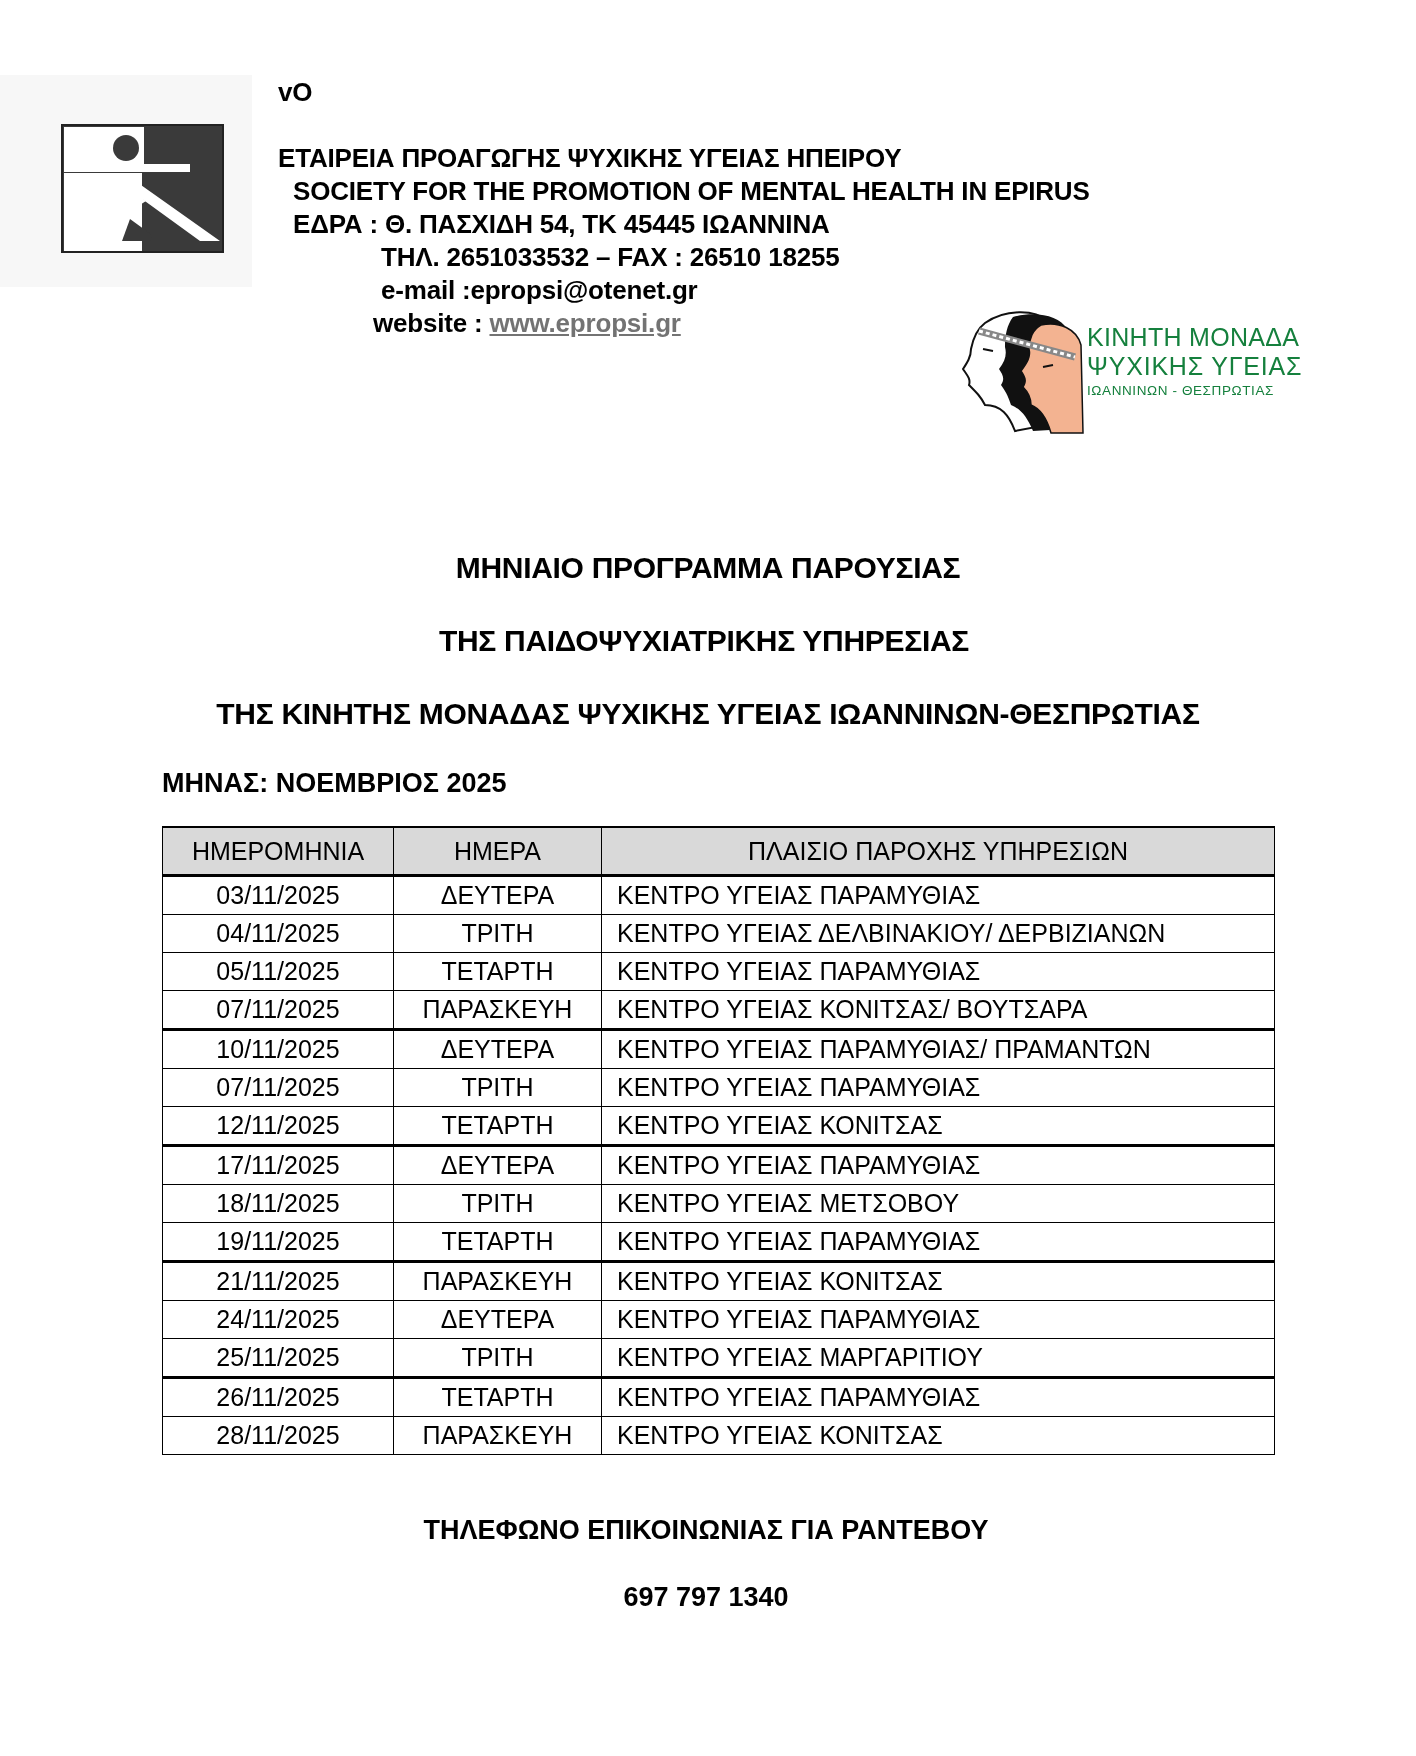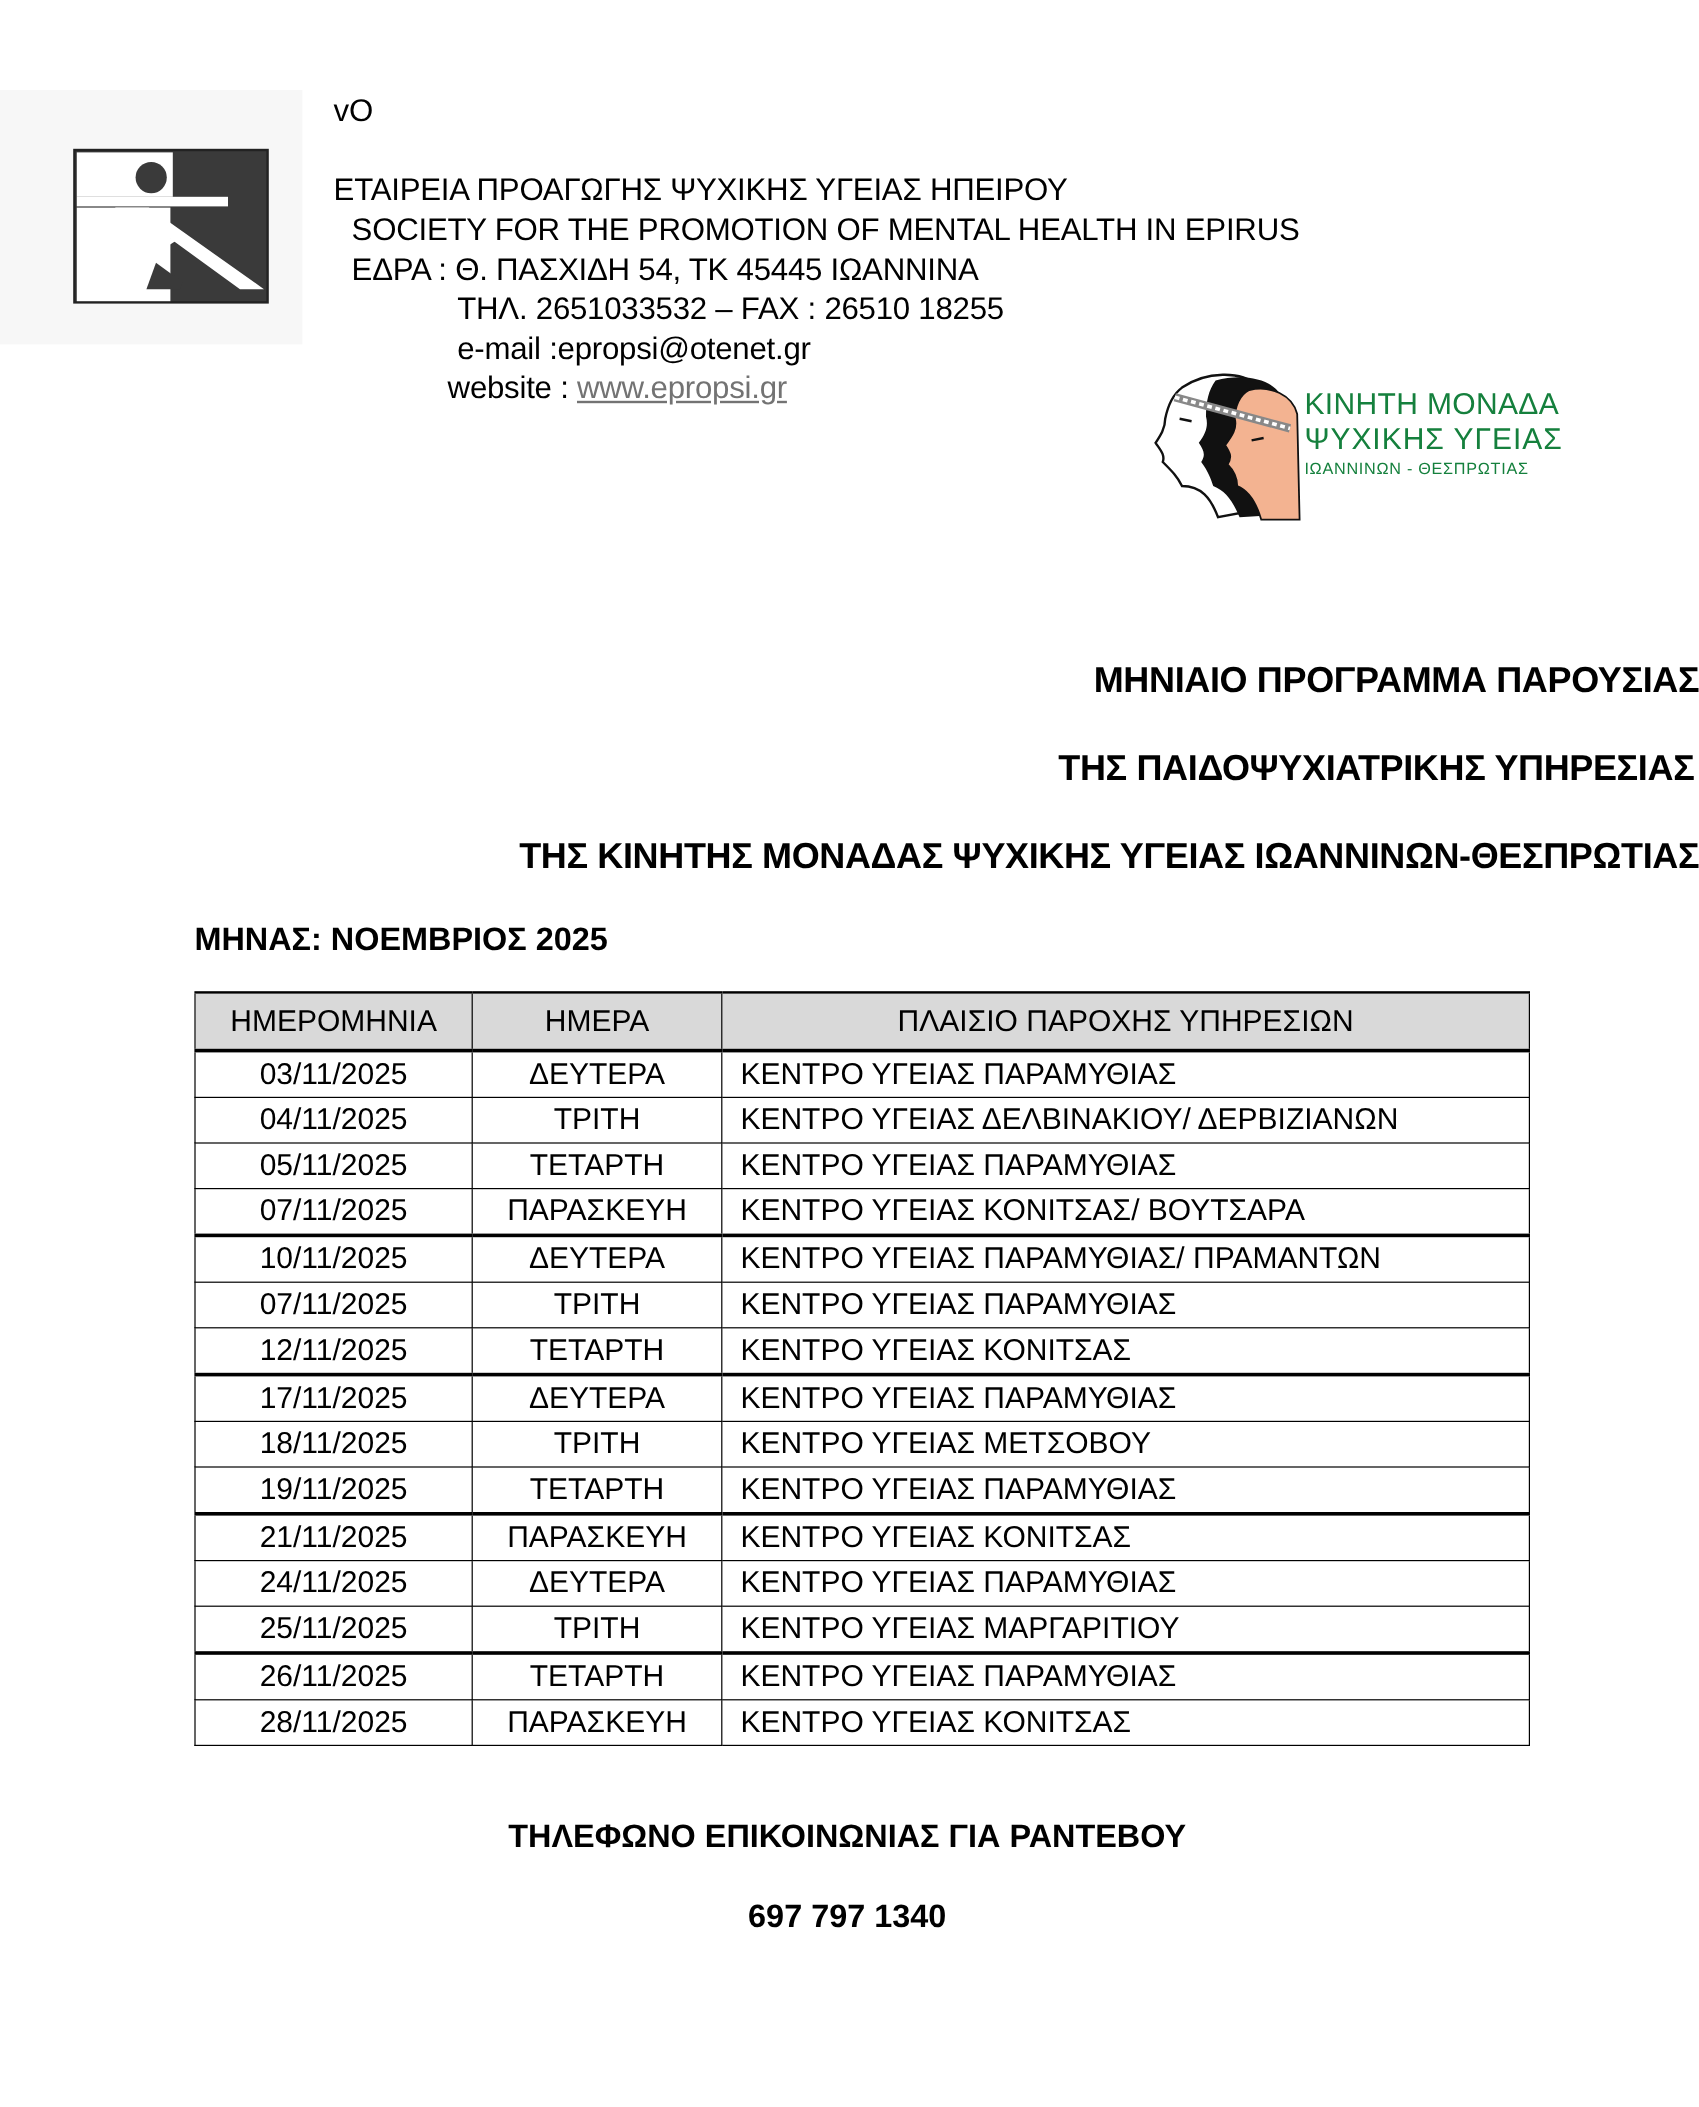--- a/index.html
+++ b/index.html
@@ -1,35 +1,35 @@
 <!DOCTYPE html>
 <html><head>
 <meta charset="utf-8">
 <style>
   html, body { margin:0; padding:0; background:#ffffff; }
   body { width:1416px; height:1756px; position:relative; overflow:hidden;
          font-family:"Liberation Sans", "DejaVu Sans", sans-serif; color:#000; }
   .abs { position:absolute; }
   .logo-left { left:0; top:75px; width:252px; height:212px; background:#f7f7f7; }
   .logo-left svg { position:absolute; left:60px; top:48px; }
-  .hdr { position:absolute; font-weight:normal; font-size:26px; line-height:33px; white-space:nowrap; letter-spacing:-0.2px; }
+  .hdr { position:absolute; font-weight:bold; font-size:26px; line-height:33px; white-space:nowrap; letter-spacing:-0.2px; }
   .vo { left:278px; top:76px; font-size:26px; }
   .l1 { left:278px; top:142px; }
   .l2 { left:293px; top:175px; }
   .l3 { left:293px; top:208px; }
   .l4 { left:381px; top:241px; }
   .l5 { left:381px; top:274px; }
   .l6 { left:373px; top:307px; }
   .link { color:#737373; text-decoration:underline; }
   .kmyl { left:955px; top:305px; width:365px; height:132px; }
   .kmyl-text { position:absolute; left:132px; top:18px; color:#15803d; }
   .kmyl-t1 { font-size:25px; line-height:29px; letter-spacing:0.3px; }
   .kmyl-t2 { font-size:25px; line-height:29px; letter-spacing:0.8px; }
   .kmyl-t3 { font-size:13.5px; line-height:20px; letter-spacing:0.6px; }
-  .title { position:absolute; left:0; width:1416px; text-align:right; font-weight:bold; font-size:30px; line-height:40px; white-space:nowrap; letter-spacing:-0.3px; }
+  .title { position:absolute; left:0; width:1416px; text-align:center; font-weight:bold; font-size:30px; line-height:40px; white-space:nowrap; letter-spacing:-0.3px; }
   .t1 { top:548px; }
   .t2 { top:621px; left:-4px; }
   .t3 { top:694px; }
   .month { position:absolute; left:162px; top:766px; font-weight:bold; font-size:27px; line-height:34px; }
   table.sched { position:absolute; left:162px; top:826px; width:1113px; border-collapse:collapse; font-size:25px; }
   table.sched th, table.sched td { border:1.5px solid #000; padding:0; height:37px; line-height:37px; white-space:nowrap; }
   table.sched th { background:#d9d9d9; font-weight:normal; height:46px; line-height:46px; border-bottom:3px solid #000; border-top:2.5px solid #000; }
   table.sched .c1 { width:230px; text-align:center; }
   table.sched .c2 { width:207px; text-align:center; }
   table.sched .c3 { text-align:left; padding-left:15px; }

